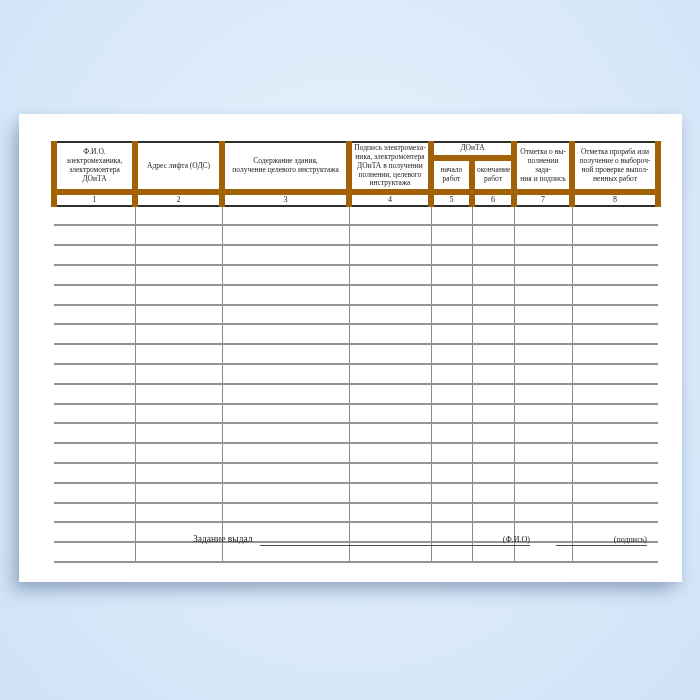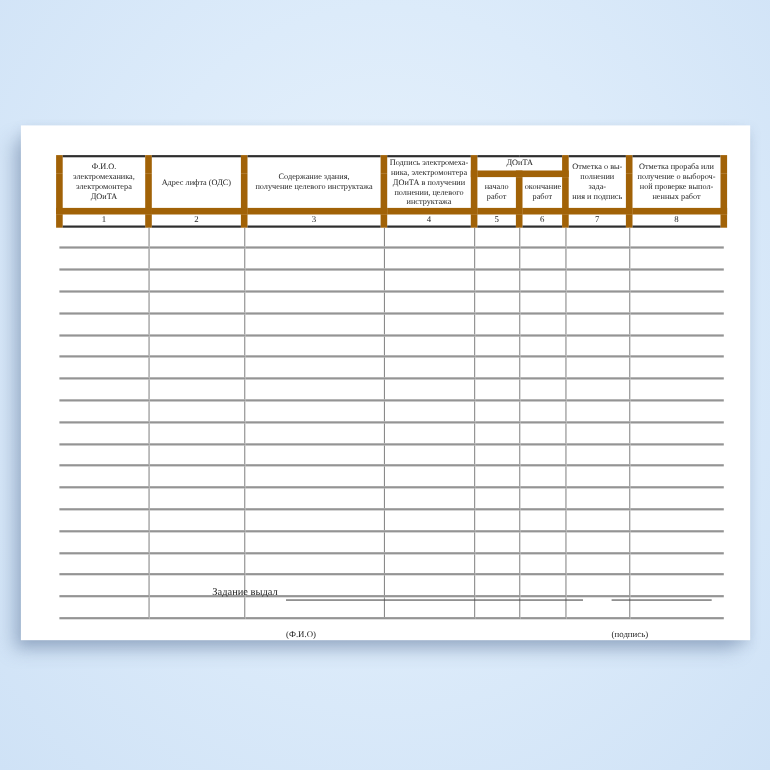--- a/index.html
+++ b/index.html
@@ -46,22 +46,22 @@
   .issued{
     position:absolute;left:174px;top:420px;
     font-size:9.5px;color:#1c1c1c;white-space:nowrap;
   }
   .sig-line{
     position:absolute;top:431px;height:1px;background:#4a4a4a;
   }
   .sig-line.long{left:241px;width:270px;}
   .sig-line.short{left:537px;width:91px;}
   .caption{
-    position:absolute;top:458px;
-    font-size:8px;color:#1c1c1c;text-align:left;
+    position:absolute;top:421px;
+    font-size:8px;color:#1c1c1c;text-align:right;
   }
   .caption.fio{left:241px;width:270px;}
   .caption.sig{left:537px;width:91px;}
 </style>
 </head>
 <body>
 
 <div class="stage">
   <div class="page">
 

